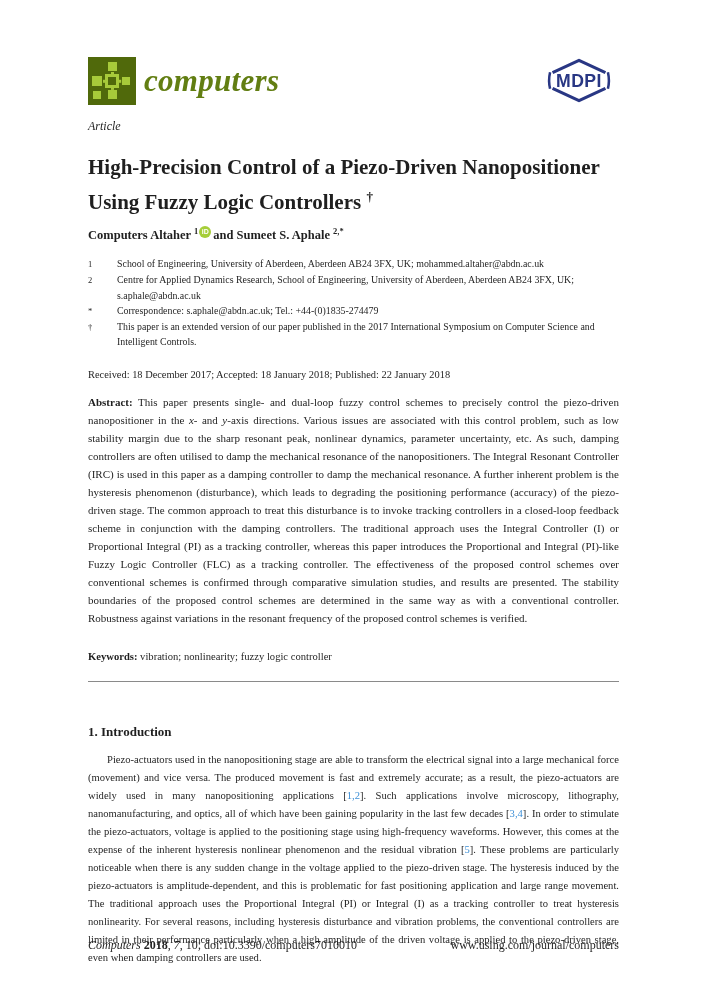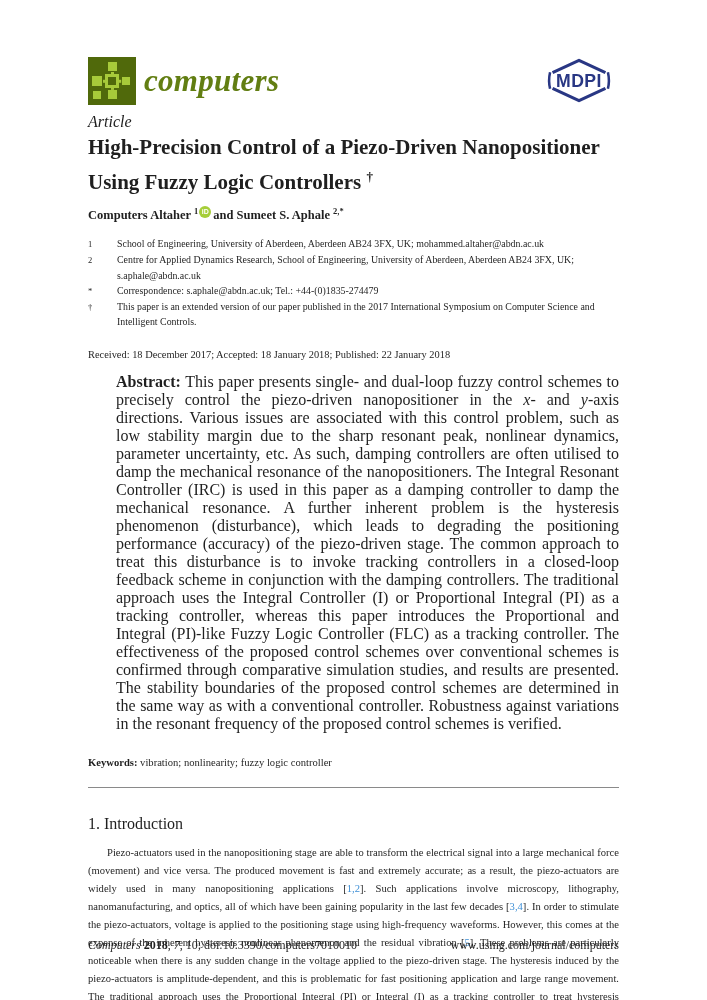--- a/index.html
+++ b/index.html
@@ -15,47 +15,47 @@
   .page { position: absolute; left: 88px; top: 0; width: 531px; }
 
   
   .masthead { margin-top: 56px; height: 49px; display: flex; justify-content: space-between; align-items: center; }
   .journal-logo { display: flex; align-items: center; gap: 8px; }
   .journal-logo svg { width: 48px; height: 48px; display: block; }
   .journal-name { font-style: italic; font-weight: bold; font-size: 31px; color: #627E12; letter-spacing: 0.3px; }
   .mdpi-logo svg { width: 80px; height: 49px; display: block; }
 
   
-  .article-type { margin-top: 8px; font-style: italic; font-size: 16px; }
-  .title { margin: 2px 0 0 0; font-size: 21px; line-height: 29px; font-weight: bold; }
+  .article-type { margin-top: 14px; font-style: italic; font-size: 12px; }
+  .title { margin: 19px 0 0 0; font-size: 21px; line-height: 29px; font-weight: bold; }
   .title sup { font-size: 62%; }
   .authors { margin-top: 9px; font-size: 12.5px; font-weight: bold; }
   .authors sup { font-size: 8.5px; }
   .orcid {
     display: inline-block; width: 12px; height: 12px; border-radius: 50%;
     background: #A6CE39; color: #fff; font-size: 7px; font-weight: bold;
     text-align: center; line-height: 12px; font-family: "Liberation Sans", sans-serif;
     vertical-align: super; margin: 0 2px 0 1px; cursor: pointer;
   }
 
   
   .affiliations { margin-top: 13px; font-size: 9.9px; line-height: 15.2px; }
   .affil-row { display: flex; }
   .affil-marker { flex: 0 0 29px; font-size: 8.5px; padding-top: 1px; }
   .affil-text { flex: 1; }
   .dates { margin-top: 20px; font-size: 10.4px; }
 
   
-  .abstract { margin-top: 13px; font-size: 16px; line-height: 18px; text-align: justify; margin-left: 28px; }
+  .abstract { margin-top: 13px; font-size: 11px; line-height: 18px; text-align: justify; }
   .runin-label { font-weight: bold; }
   .keywords { margin-top: 24px; font-size: 10.6px; }
   .separator { margin: 19px 0 0 0; border: none; border-top: 1px solid #8a8a8a; height: 0; }
 
   
-  .section-heading { margin-top: 27px; font-size: 16px; font-weight: normal; }
+  .section-heading { margin-top: 42px; font-size: 13px; font-weight: bold; }
   .body-para { font-size: 10.6px; line-height: 18px; text-align: justify; text-indent: 19px; }
 
   .seg-italic { font-style: italic; }
   .seg-bold { font-weight: bold; }
   .seg-link { color: #3D8FD6; }
 
   
   .footer {
     position: absolute; left: 88px; right: 88px; top: 938px;
     display: flex; justify-content: space-between; font-size: 12px;

